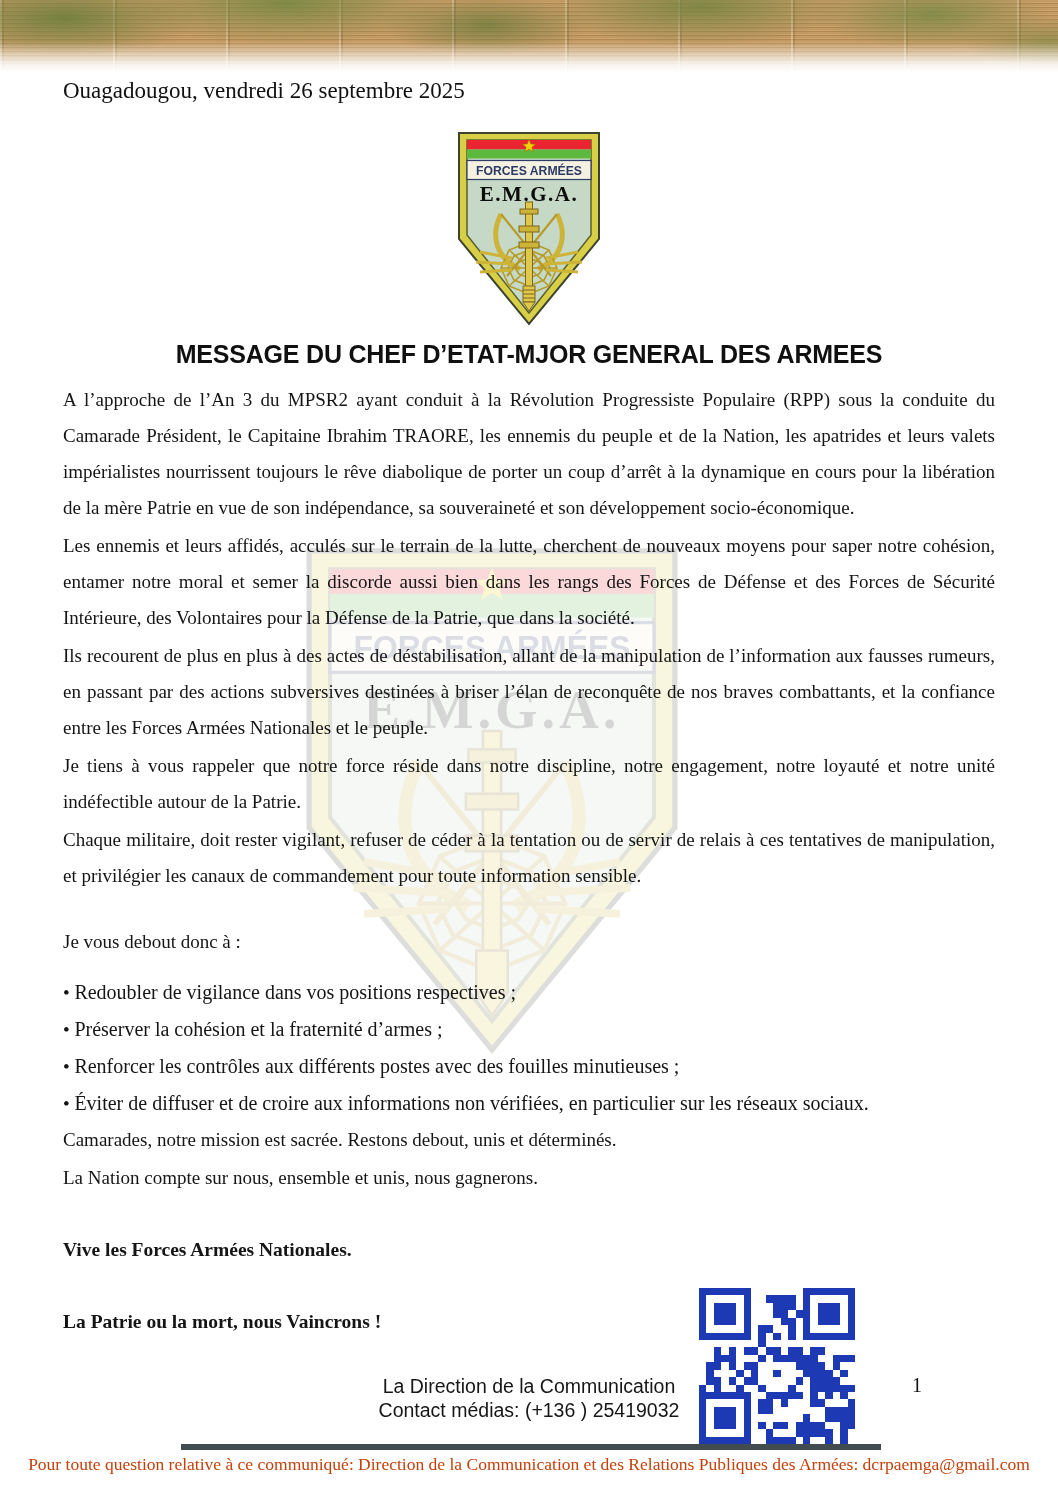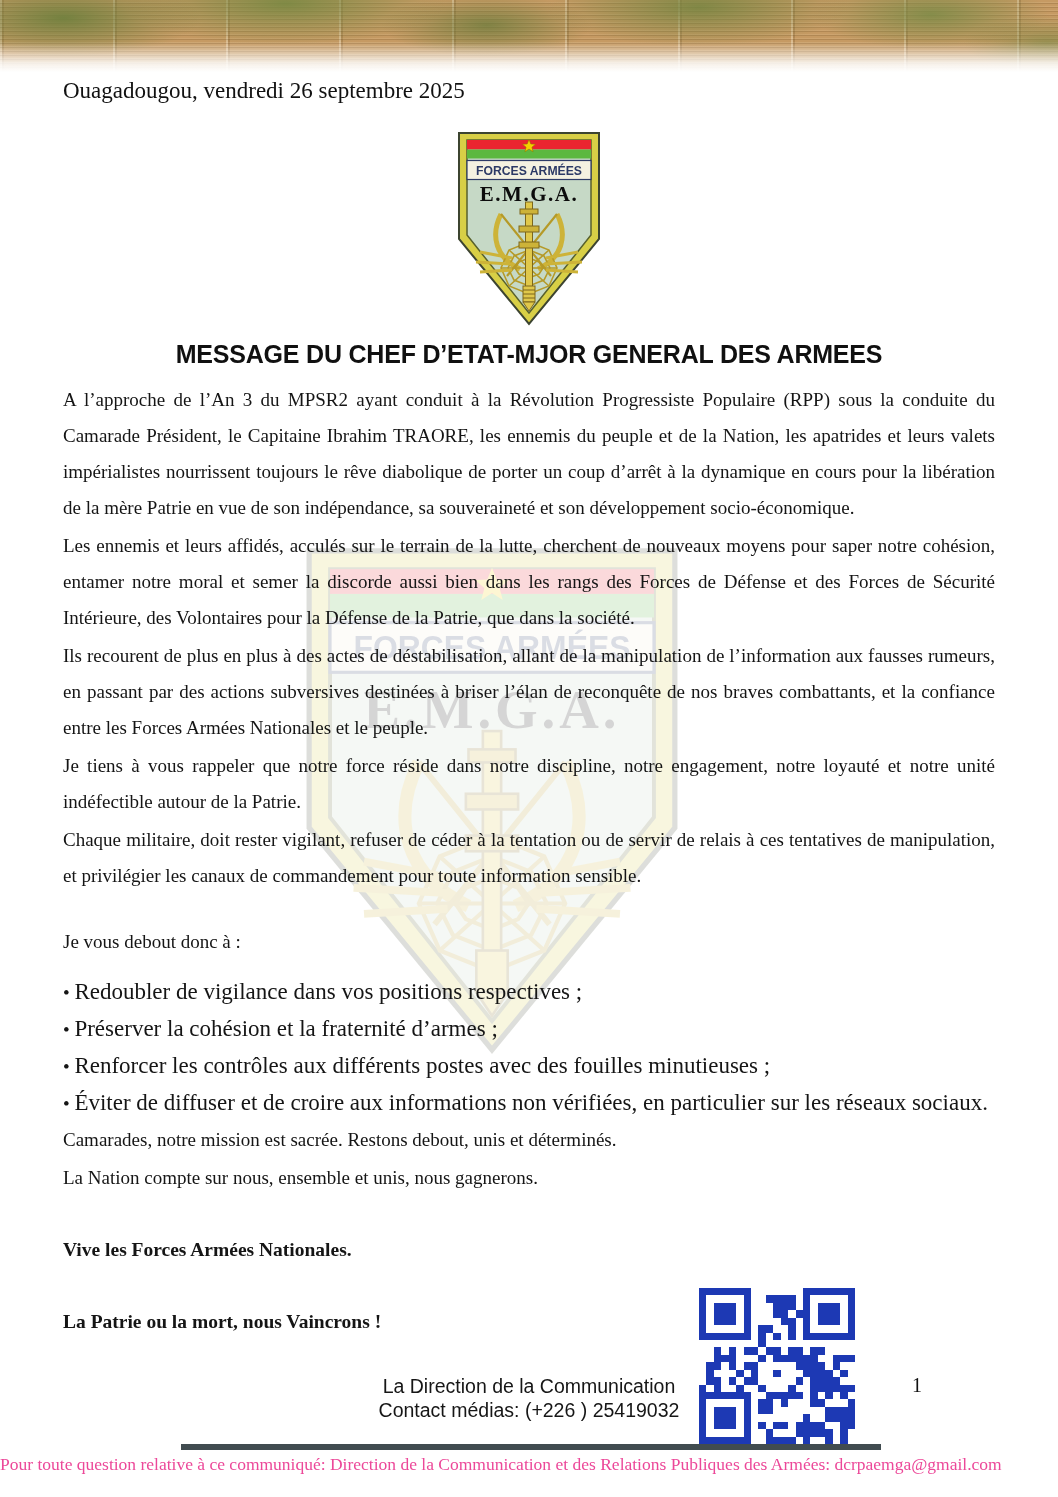--- a/index.html
+++ b/index.html
@@ -44,21 +44,21 @@
   }
   .watermark svg{width:392px;height:512px;}
   
   .body-col{position:relative;z-index:1;margin:13px 63px 0;}
   .body-col p{
     margin:0 0 2px 0;font-size:19px;line-height:36px;text-align:justify;
   }
   .exhort{margin-top:30px !important;text-align:left !important;}
   .bullets{list-style:none;margin:14px 0 0 0;padding:0;}
   .bullets li{
-    font-size:23px;line-height:36px;text-align:left;
+    font-size:20px;line-height:36px;text-align:left;
   }
   .bullets li:before{content:"\2022\00a0";font-size:19px;}
   .closing p{text-align:left !important;}
   .slogans{margin-top:34px;}
   .slogans p{font-weight:bold;font-size:19.5px;text-align:left !important;line-height:36px;margin-top:36px;}
   
   .qr{
     position:absolute;left:699px;top:1288px;width:156px;height:156px;
     display:grid;grid-template-columns:repeat(21,1fr);grid-template-rows:repeat(21,1fr);
     z-index:2;background:#ffffff;
@@ -69,22 +69,22 @@
     font-family:"Liberation Sans", sans-serif;font-size:19.5px;line-height:24px;color:#161616;
     z-index:1;
   }
   .page-number{
     position:absolute;left:912px;top:1374px;font-size:20px;color:#111;z-index:1;
   }
   .divider-bar{
     position:absolute;left:181px;top:1444px;width:700px;height:6px;background:#414c50;z-index:1;
   }
   .footer-note{
-    position:absolute;left:0;top:1454px;width:1058px;
-    font-size:17.5px;color:#ec4899;z-index:1;
+    position:absolute;left:0;top:1454px;width:1058px;text-align:center;
+    font-size:17.5px;color:#c2410c;z-index:1;
   }
 </style>
 </head>
 <body>
 
 <div class="page">
 
   <div class="banner"></div>
 
   <div class="dateline">Ouagadougou, vendredi 26 septembre 2025</div>
@@ -636,21 +636,21 @@
       <div></div>
       <div></div>
       <div style="background: rgb(29, 57, 180);"></div>
       <div></div>
       <div style="background: rgb(29, 57, 180);"></div>
       <div></div>
     </div>
 
   <div class="signature">
     <div>La Direction de la Communication</div>
-    <div>Contact médias: (+226 ) 25419032</div>
+    <div>Contact médias: (+136 ) 25419032</div>
   </div>
 
   <div class="page-number">1</div>
 
   <div class="divider-bar"></div>
 
   <div class="footer-note">Pour toute question relative à ce communiqué: Direction de la Communication et des Relations Publiques des Armées: dcrpaemga@gmail.com</div>
 
 </div>
 

